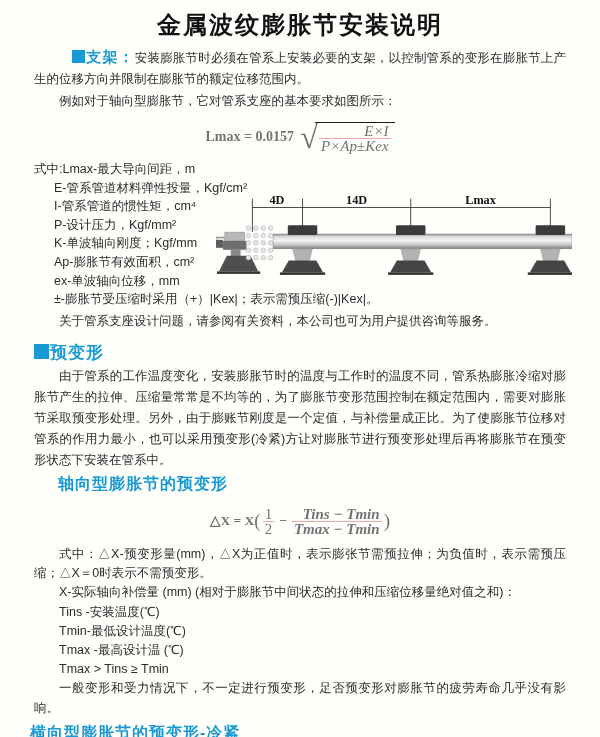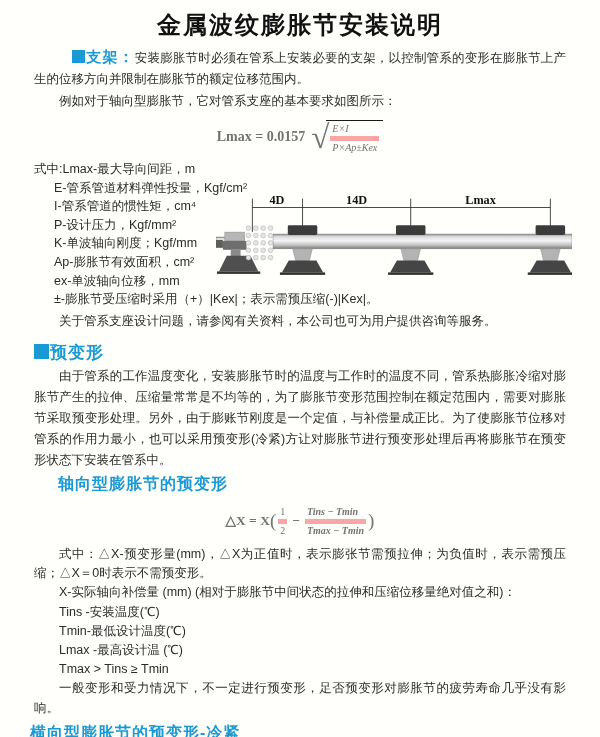--- a/index.html
+++ b/index.html
@@ -29,24 +29,24 @@
   
   .formula{
     display:flex;justify-content:center;align-items:center;
     font-family:"Liberation Serif", serif;color:#737373;
   }
   .f-lmax{margin:6px 0 4px 0;height:38px;font-weight:700;font-size:14px;}
   .f-lmax .frac{font-style:italic;font-weight:400;}
   .radical{font-size:33px;font-weight:400;line-height:0.85;margin:0 -3px 0 6px;}
   .under-root{border-top:1.4px solid #1a1a1a;padding:1px 4px 0 4px;}
   .frac{
-    display:inline-flex;flex-direction:column;text-align:left;
-    font-size:10px;line-height:14px;vertical-align:middle;
-  }
-  .frac .den{border-top:5px solid #fca5a5;padding:0 2px;}
+    display:inline-flex;flex-direction:column;text-align:right;
+    font-size:15px;line-height:14px;vertical-align:middle;
+  }
+  .frac .den{border-top:1px solid #fca5a5;padding:0 2px;}
   .frac .num{padding:0 2px;}
   .f-dx{margin:6px 0 4px 0;height:40px;font-size:13.5px;font-weight:700;}
   .f-dx .frac{font-weight:400;margin:0 2px;}
   .f-dx .frac-t{font-style:italic;font-weight:bold;}
   .paren{font-size:19px;font-weight:400;}
   
   .def-wrap{position:relative;margin:4px 34px 0 34px;min-height:150px;}
   .def-line{line-height:18.6px;white-space:nowrap;}
   .def-line + .def-line{padding-left:20px;}
   .diagram{
@@ -203,19 +203,19 @@
       <span class="num">Tins − Tmin</span>
       <span class="den">Tmax − Tmin</span>
     </span>
     <span class="paren">)</span>
   </div>
 
   <p class="para indent tight">式中：△X-预变形量(mm)，△X为正值时，表示膨张节需预拉伸；为负值时，表示需预压缩；△X＝0时表示不需预变形。</p>
   <p class="para indent tight">X-实际轴向补偿量 (mm) (相对于膨胀节中间状态的拉伸和压缩位移量绝对值之和)：</p>
   <p class="para indent tight">Tins -安装温度(℃)</p>
   <p class="para indent tight">Tmin-最低设计温度(℃)</p>
-  <p class="para indent tight">Lmax -最高设计温 (℃)</p>
+  <p class="para indent tight">Tmax -最高设计温 (℃)</p>
   <p class="para indent tight">Tmax &gt; Tins ≥ Tmin</p>
   <p class="para indent tight">一般变形和受力情况下，不一定进行预变形，足否预变形对膨胀节的疲劳寿命几乎没有影响。</p>
 
   <div class="h-sub2">横向型膨胀节的预变形-冷紧</div>
 
 </div>
 
 </body></html>

